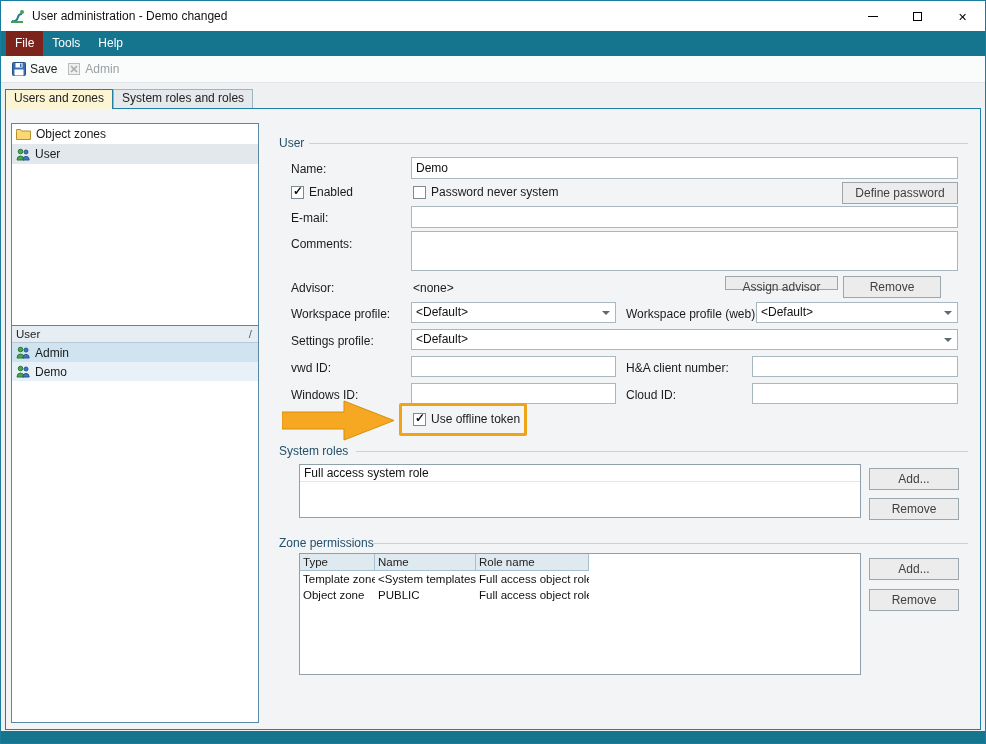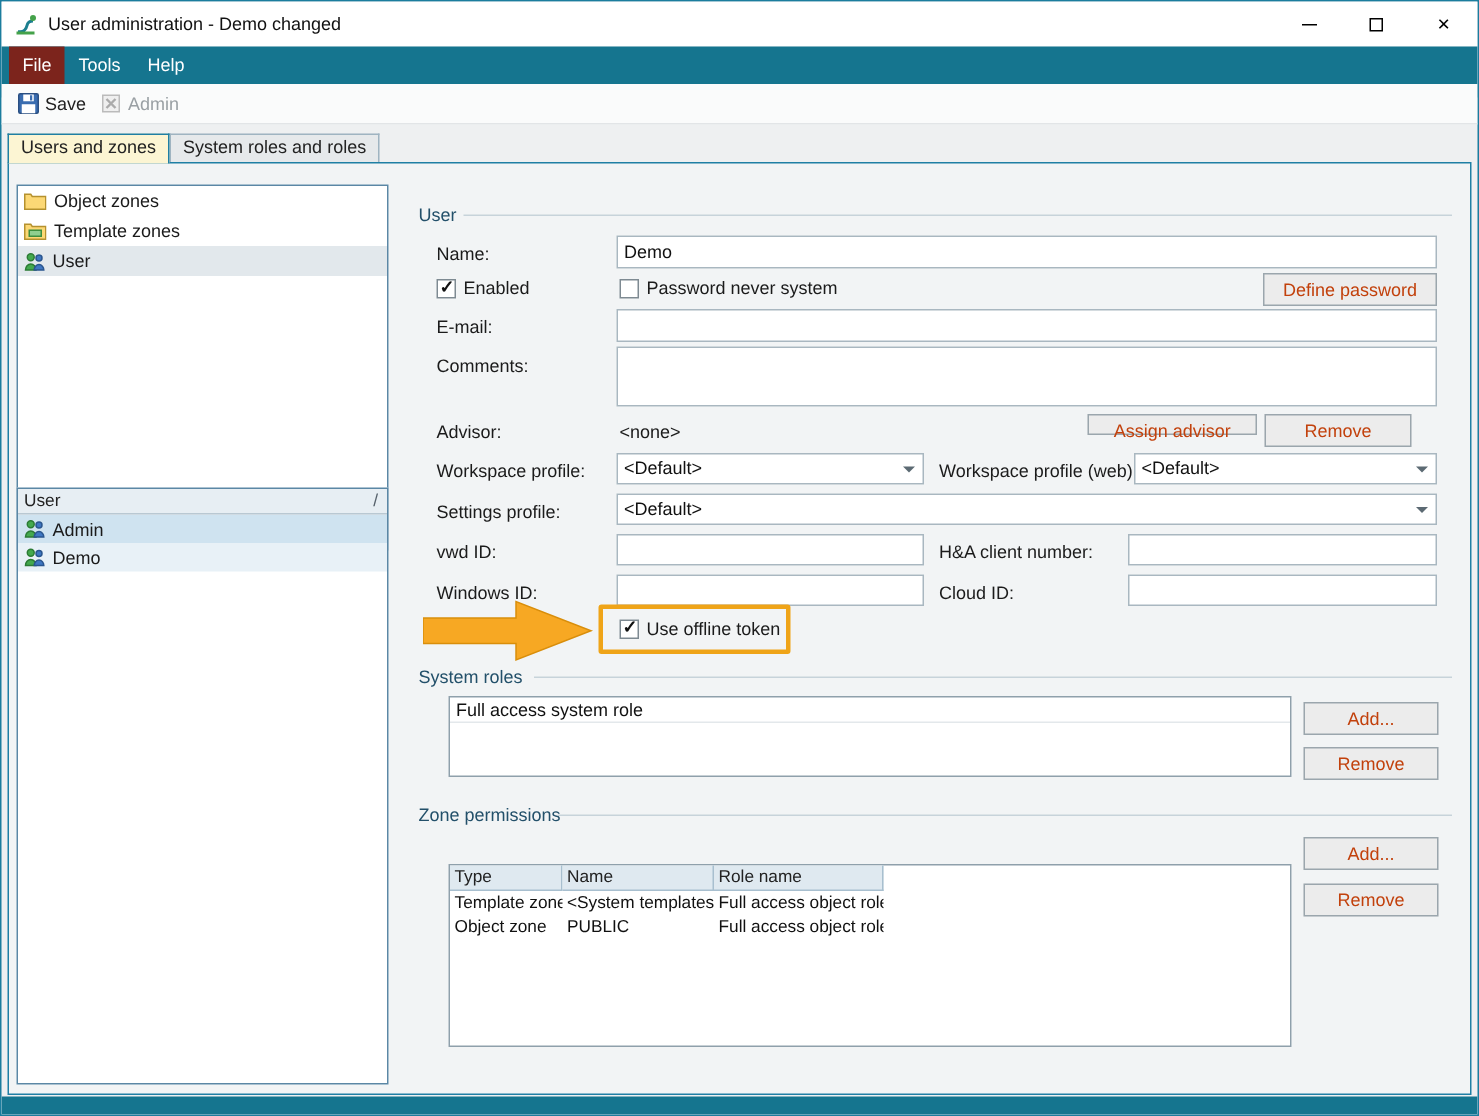--- a/index.html
+++ b/index.html
@@ -41,21 +41,21 @@
   .list-item { height:19px; display:flex; align-items:center; gap:5px; padding-left:4px; font-size:12px; color:#1b1b1b; }
   .list-item.selected { background:#cfe3f0; }
   .list-item.alt { background:#e8f1f7; }
   .icon-box { display:inline-flex; align-items:center; justify-content:center; }
   
   .frm-label { position:absolute; font-size:12px; color:#1b1b1b; white-space:nowrap; }
   .grp-label { position:absolute; font-size:12px; color:#23506a; white-space:nowrap; }
   .hline { position:absolute; height:1px; background:#c7d3da; }
   .tb { position:absolute; border:1px solid #a9b7c0; background:#fff; font-family:"Liberation Sans",sans-serif; font-size:12px; color:#111; padding:0 4px; }
   textarea.tb { resize:none; padding:2px 4px; }
-  .btn { position:absolute; background:#ececec; border:1px solid #9ba6ad; font-size:12px; color:#c2410c; text-align:center; line-height:20px; font-family:"Liberation Sans",sans-serif; }
+  .btn { position:absolute; background:#ececec; border:1px solid #9ba6ad; font-size:12px; color:#404040; text-align:center; line-height:20px; font-family:"Liberation Sans",sans-serif; }
   .combo { position:absolute; background:#fff; border:1px solid #a9b7c0; font-size:12px; color:#111; line-height:19px; padding:0 2px 0 4px; white-space:nowrap; overflow:hidden; }
   .combo .arr { position:absolute; right:5px; top:8px; width:0; height:0; border-left:4px solid transparent; border-right:4px solid transparent; border-top:4px solid #5c6a73; }
   .cb { width:13px; height:13px; background:#fff; border:1px solid #7e8a92; display:inline-block; position:relative; flex:none; }
   .cb.checked::after { content:"\2713"; position:absolute; left:1px; top:-3px; font-size:12px; font-weight:bold; color:#111; }
   .cb-row { position:absolute; display:flex; align-items:center; gap:5px; font-size:12px; color:#1b1b1b; white-space:nowrap; }
   
   #grp-user-label { left:273px; top:27px; }
   #grp-user-line  { left:303px; top:34px; right:12px; }
   #lbl-name { left:285px; top:53px; }   #inp-name { left:405px; top:48px; width:547px; height:22px; }
   #row-enabled { left:285px; top:76px; }
@@ -77,21 +77,21 @@
   #highlight-box { position:absolute; left:393px; top:294px; width:128px; height:33px; border:3px solid #efa418; border-radius:2px; z-index:2; }
   #arrow { position:absolute; left:276px; top:289px; z-index:2; }
   #grp-roles-label { left:273px; top:335px; }
   #grp-roles-line { left:350px; top:342px; right:12px; }
   #roles-list { position:absolute; left:293px; top:355px; width:562px; height:54px; background:#fff; border:1px solid #8fa0ab; }
   .role-item { height:17px; line-height:17px; padding:0 4px; font-size:12px; color:#111; border-bottom:1px solid #e3e8eb; }
   #btn-roles-add { left:863px; top:359px; width:90px; height:22px; }
   #btn-roles-remove { left:863px; top:389px; width:90px; height:22px; }
   #grp-zones-label { left:273px; top:427px; }
   #grp-zones-line { left:366px; top:434px; right:12px; }
-  #perm-table { position:absolute; left:293px; top:444px; width:562px; height:122px; background:#fff; border:1px solid #8fa0ab; font-size:11.5px;margin-top:23px; }
+  #perm-table { position:absolute; left:293px; top:444px; width:562px; height:122px; background:#fff; border:1px solid #8fa0ab; font-size:11.5px; }
   .pt-header { display:flex; height:17px; }
   .pt-hcell { background:#dfe9f0; border-right:1px solid #a8bfcf; border-bottom:1px solid #a8bfcf; line-height:16px; padding-left:3px; color:#222; }
   .pt-row { display:flex; height:16px; line-height:16px; color:#111; }
   .pt-cell { padding-left:3px; white-space:nowrap; overflow:hidden; }
   .c1 { width:75px; flex:none; } .c2 { width:101px; flex:none; } .c3 { width:113px; flex:none; }
   #btn-perm-add { left:863px; top:449px; width:90px; height:22px; }
   #btn-perm-remove { left:863px; top:480px; width:90px; height:22px; }
   
   .statusbar { position:absolute; left:0; right:0; bottom:0; height:12px; background:#15758f; }
 </style>
@@ -160,29 +160,20 @@
 
     <div id="tree-panel">
       <div class="tree-item">
         <span class="icon-box">
           <svg width="15" height="12" viewBox="0 0 15 12">
             <path d="M0.5 3.5 v-2 h4 l1 1.5 h9 v8.5 h-14 z" fill="#fcd875" stroke="#b5912e"></path>
           </svg>
         </span>
         <span>Object zones</span>
       </div>
-      <div class="tree-item">
-        <span class="icon-box">
-          <svg width="15" height="12" viewBox="0 0 15 12">
-            <path d="M0.5 3.5 v-2 h4 l1 1.5 h9 v8.5 h-14 z" fill="#fcd875" stroke="#b5912e"></path>
-            <rect x="3.5" y="5.5" width="8" height="4" fill="#8fce8f" stroke="#3e8e3e"></rect>
-          </svg>
-        </span>
-        <span>Template zones</span>
-      </div>
       <div class="tree-item selected">
         <span class="icon-box">
           <svg width="14" height="13" viewBox="0 0 14 13">
             <circle cx="4.5" cy="3.5" r="2.3" fill="#44a94e" stroke="#2c7b35"></circle>
             <path d="M1 12 a3.5 4 0 0 1 7 0 z" fill="#44a94e" stroke="#2c7b35"></path>
             <circle cx="10" cy="4" r="2" fill="#3f77c2" stroke="#2a568f"></circle>
             <path d="M6.8 12 a3.2 3.6 0 0 1 6.4 0 z" fill="#3f77c2" stroke="#2a568f"></path>
           </svg>
         </span>
         <span>User</span>

